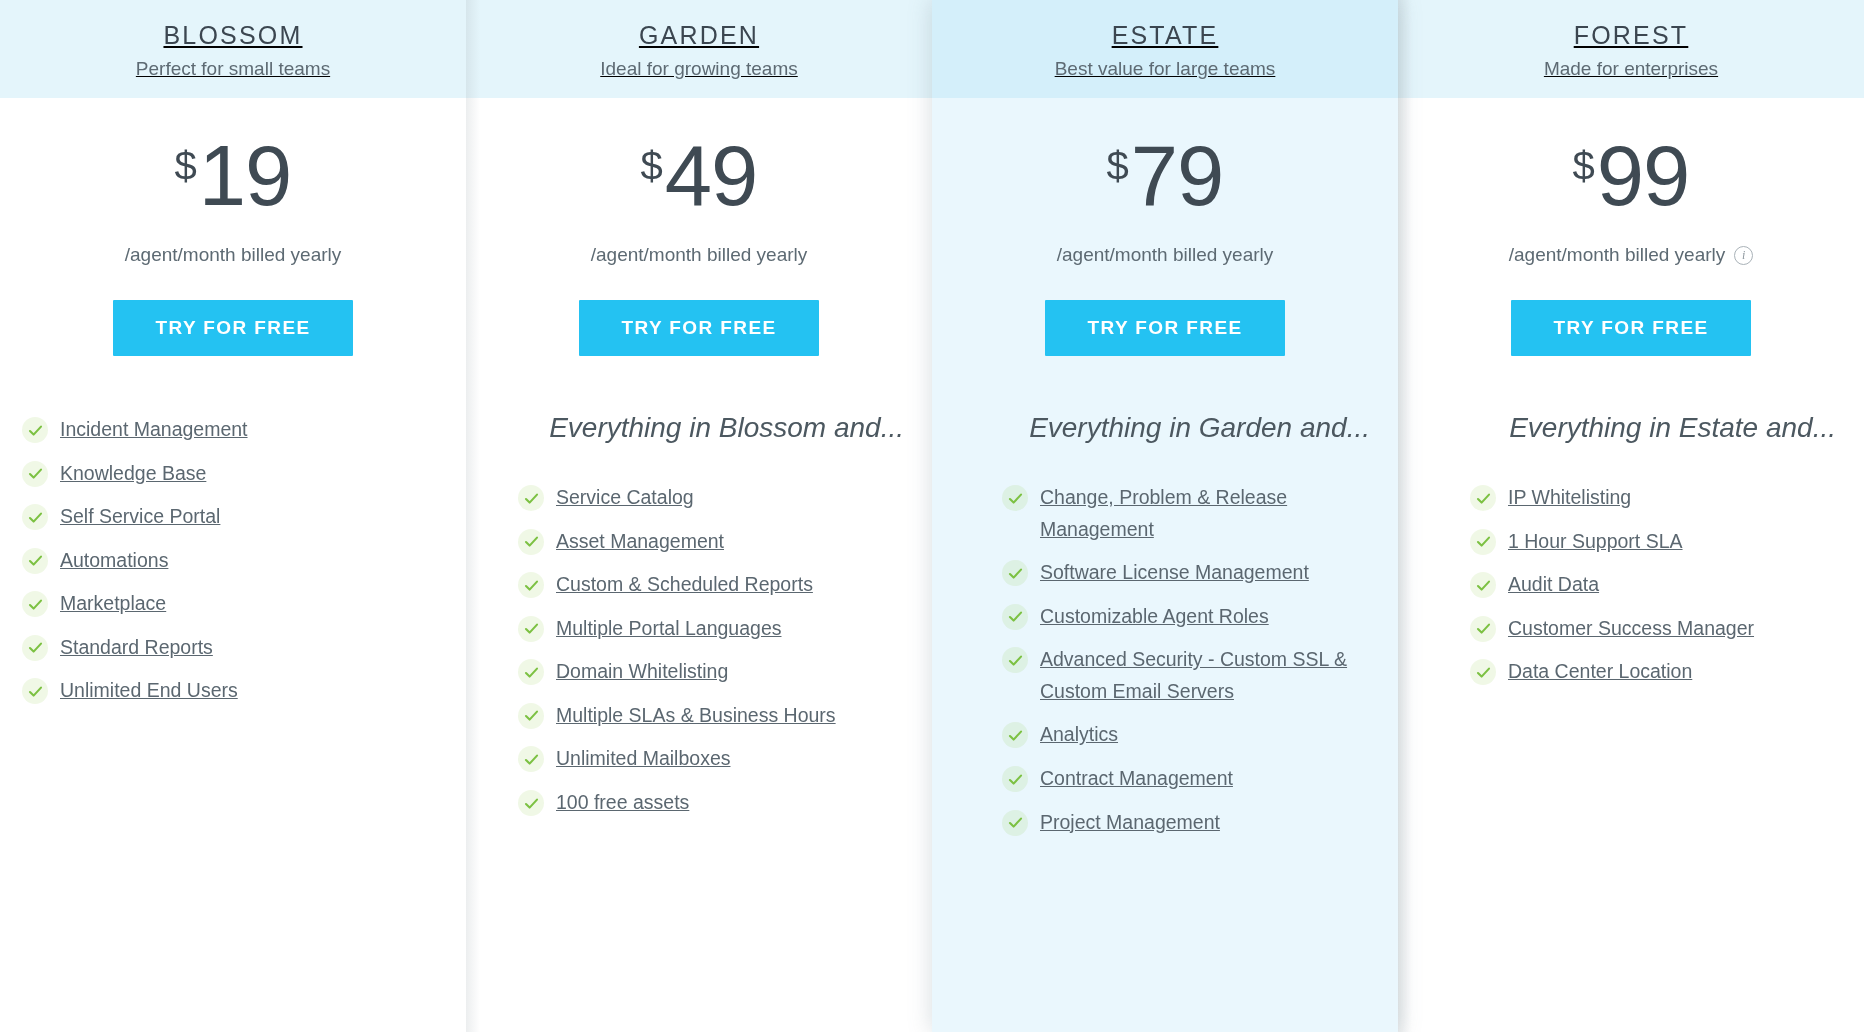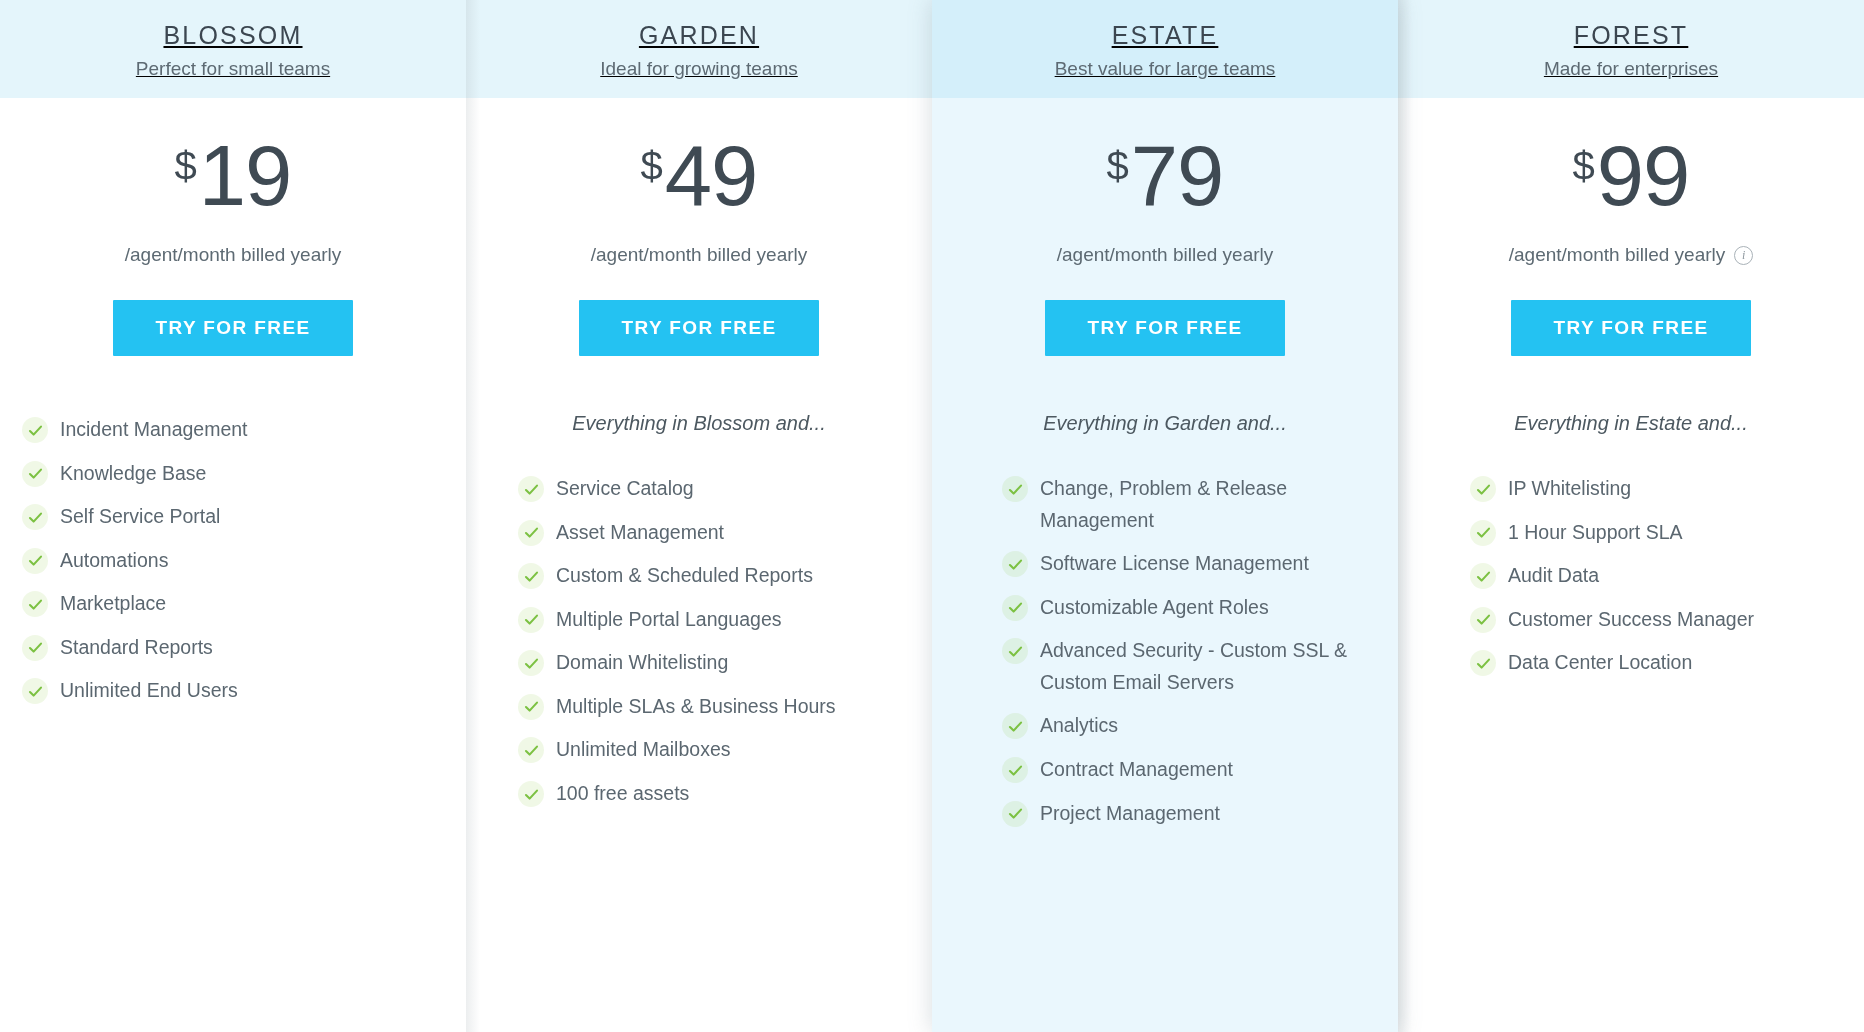--- a/index.html
+++ b/index.html
@@ -142,22 +142,22 @@
     font-weight: bold;
     letter-spacing: 1.4px;
     padding: 17px 42px;
     cursor: pointer;
     font-family: "Liberation Sans", sans-serif;
   }
 
   .inherits-note {
     width: 100%;
     margin-top: 56px;
-    text-align: center;
-    font-size: 20px;
+    text-align: right;
+    font-size: 28px;
     font-style: italic;
     color: #4c5860;
     padding: 0 28px;
   }
 
   .features {
     width: 100%;
     padding: 0 30px 0 34px;
     list-style: none;
     margin-top: 38px;
@@ -180,21 +180,21 @@
     border-radius: 50%;
     background: rgba(141, 201, 59, 0.13);
     display: inline-flex;
     align-items: center;
     justify-content: center;
     margin-right: 12px;
     margin-top: 3px;
   }
   .check-badge svg { display: block; }
 
-  .feature-label { padding-top: 0; }
+  .feature-label { padding-top: 0; text-decoration: underline; }
 
   
   .col-blossom .features { padding-left: 22px; }
   .col-garden  .features { padding-left: 52px; }
   .col-estate  .features { padding-left: 70px; padding-right: 24px; }
   .col-forest  .features { padding-left: 72px; padding-right: 24px; }
 </style>
 </head>
 <body>
 

